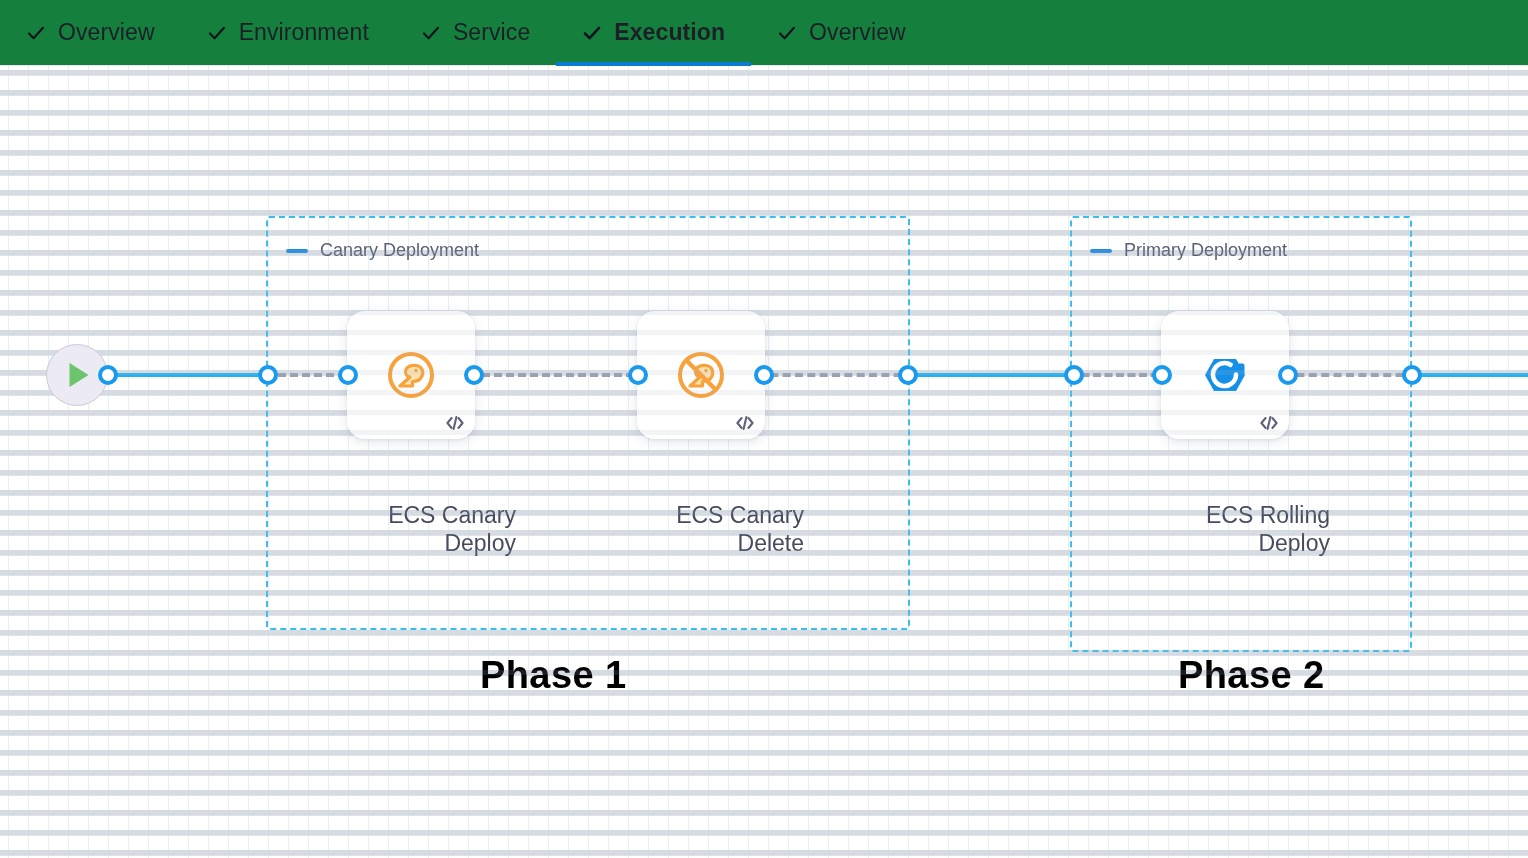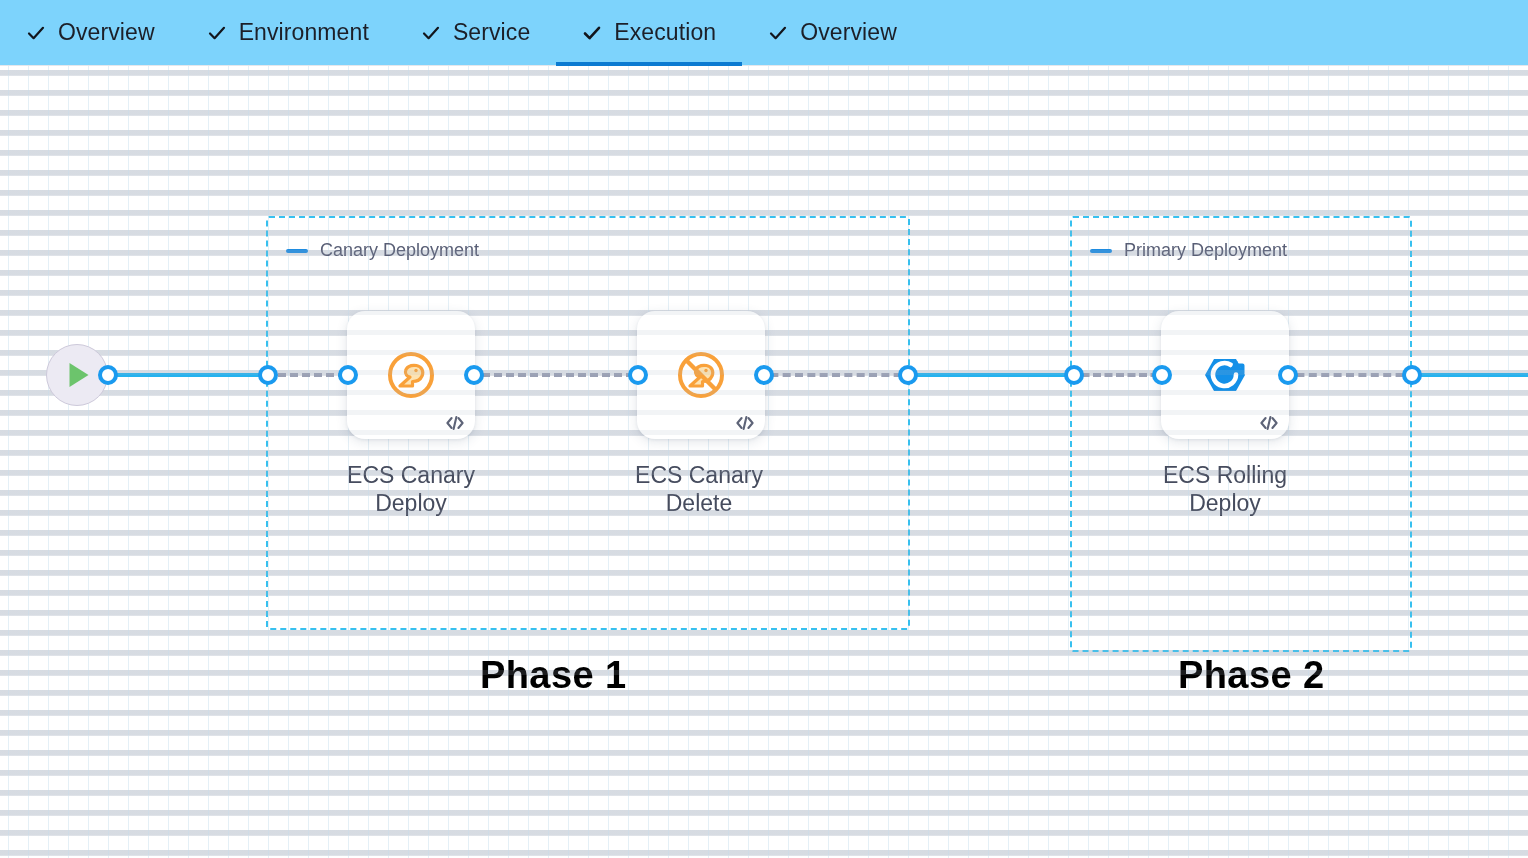--- a/index.html
+++ b/index.html
@@ -11,21 +11,21 @@
     background: #ffffff;
     font-family: "Liberation Sans", sans-serif;
   }
 
   
   .tabbar {
     position: absolute;
     top: 0; left: 0;
     width: 1528px;
     height: 66px;
-    background: #7dd3fc;
+    background: #15803d;
     border-bottom: 1px solid #e4e7ec;
     display: flex;
     align-items: center;
     z-index: 40;
   }
   .tab {
     position: relative;
     height: 66px;
     display: flex;
     align-items: center;
@@ -38,21 +38,21 @@
     width: 20px; height: 20px;
     flex: 0 0 20px;
     display: block;
   }
   .tab-check svg { display: block; width: 20px; height: 20px; }
   .tab-label {
     font-size: 23px;
     color: #1c1f28;
     letter-spacing: .1px;
   }
-  .tab.active .tab-label { font-weight: normal; }
+  .tab.active .tab-label { font-weight: bold; }
   .tab.active::after {
     content: "";
     position: absolute;
     left: 0; right: 0; bottom: 0;
     height: 4px;
     background: #0b7ad1;
   }
 
   
   .canvas {
@@ -139,25 +139,26 @@
     position: absolute;
     right: 9px; bottom: 6px;
     width: 22px; height: 20px;
     color: #5e6478;
     cursor: pointer;
   }
   .node-badge svg { display: block; width: 22px; height: 20px; }
   .node-label {
     position: absolute;
     width: 210px;
-    text-align: center;
+    text-align: right;
     font-size: 23px;
     line-height: 1.22;
     color: #464c5e;
     white-space: pre-line;
+    margin-top: 40px;
   }
 
   
   .edge {
     position: absolute;
     height: 0;
     border-top: 4px solid #24b2ef;
     cursor: pointer;
   }
   .edge.dashed {

